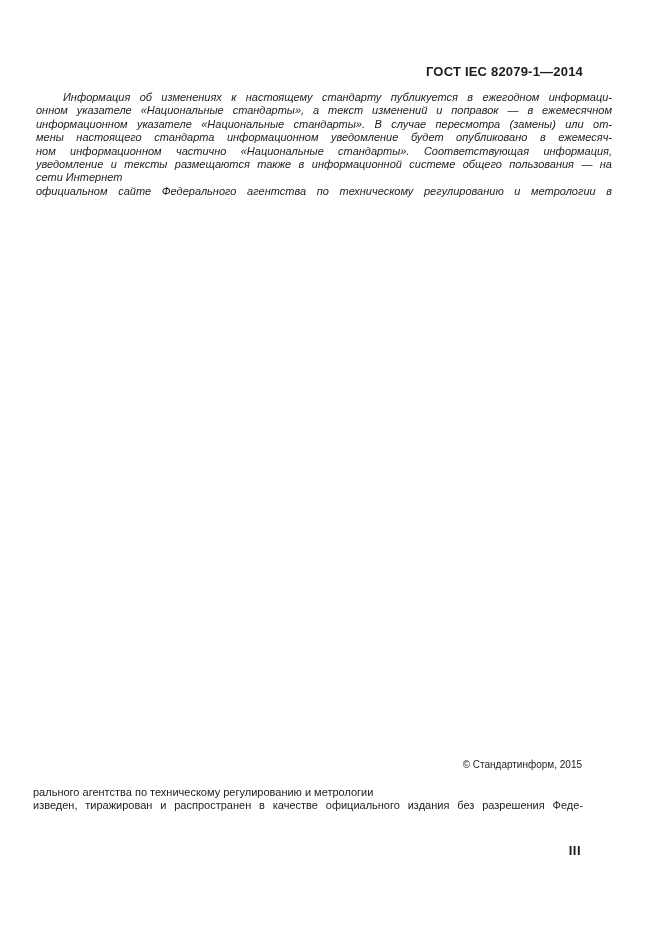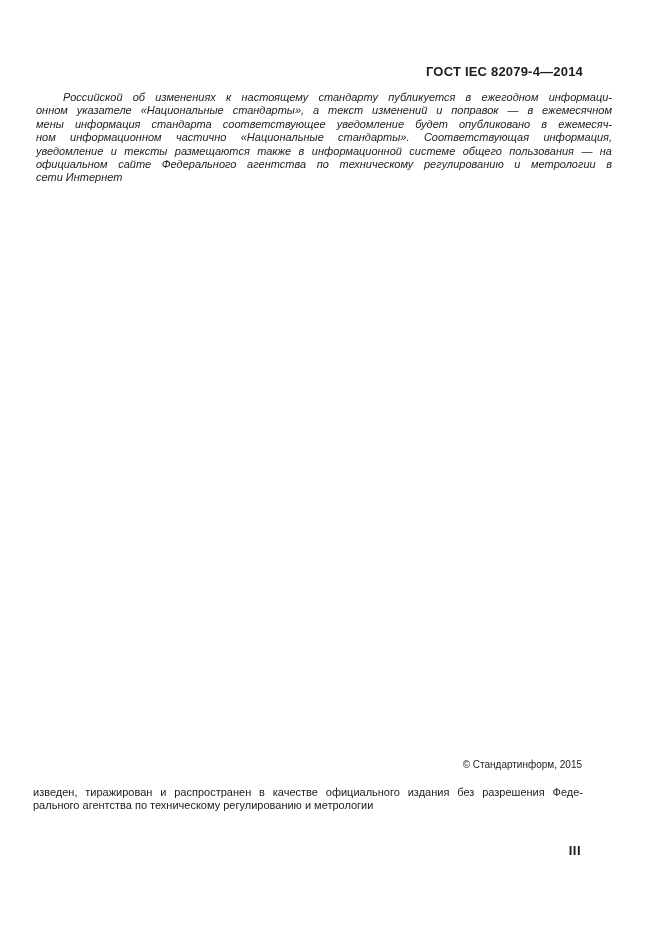--- a/index.html
+++ b/index.html
@@ -67,34 +67,35 @@
     font-size: 13px;
     font-weight: bold;
     letter-spacing: 0.5px;
   }
 </style>
 </head>
 <body>
 
 <div class="page">
 
-  <div class="doc-code">ГОСТ IEC 82079-4—2014</div>
+  <div class="doc-code">ГОСТ IEC 82079-1—2014</div>
 
   <div class="para info-notice">
-      <div class="line first">Российской об изменениях к настоящему стандарту публикуется в ежегодном информаци-</div>
+      <div class="line first">Информация об изменениях к настоящему стандарту публикуется в ежегодном информаци-</div>
       <div class="line">онном указателе «Национальные стандарты», а текст изменений и поправок — в ежемесячном</div>
-      <div class="line">мены информация стандарта соответствующее уведомление будет опубликовано в ежемесяч-</div>
+      <div class="line">информационном указателе «Национальные стандарты». В случае пересмотра (замены) или от-</div>
+      <div class="line">мены настоящего стандарта информационном уведомление будет опубликовано в ежемесяч-</div>
       <div class="line">ном информационном частично «Национальные стандарты». Соответствующая информация,</div>
       <div class="line">уведомление и тексты размещаются также в информационной системе общего пользования — на</div>
+      <div class="line last">сети Интернет</div>
       <div class="line">официальном сайте Федерального агентства по техническому регулированию и метрологии в</div>
-      <div class="line last">сети Интернет</div>
     </div>
 
   <div class="copyright">© Стандартинформ, 2015</div>
 
   <div class="para repro-notice">
+      <div class="line last">рального агентства по техническому регулированию и метрологии</div>
       <div class="line">изведен, тиражирован и распространен в качестве официального издания без разрешения Феде-</div>
-      <div class="line last">рального агентства по техническому регулированию и метрологии</div>
     </div>
 
   <div class="page-num">III</div>
 
 </div>
 
 </body></html>

